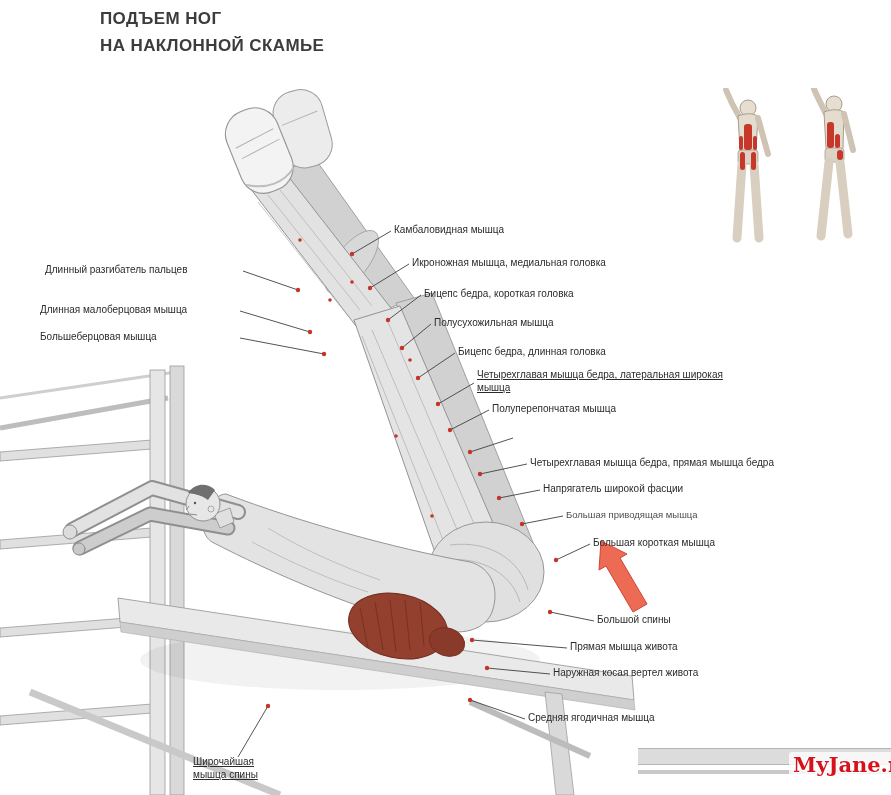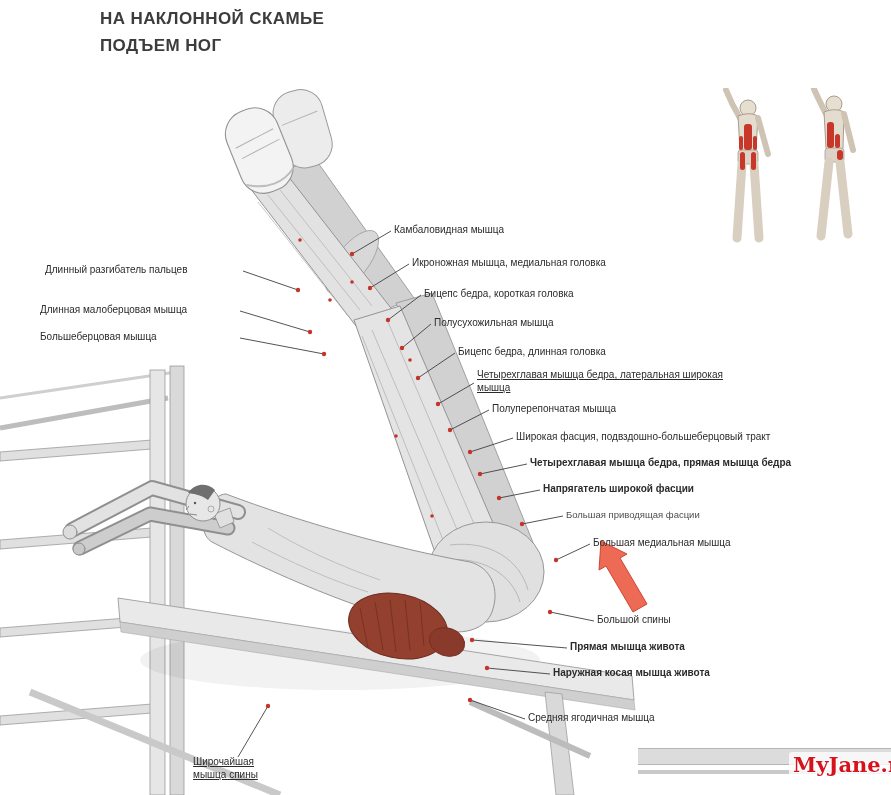--- a/index.html
+++ b/index.html
@@ -8,43 +8,43 @@
   .page { position:absolute; inset:0; width:891px; height:795px; }
 
   .title { position:absolute; left:100px; top:5px; font-weight:bold;
     font-size:17px; letter-spacing:.4px; color:#3c3c3c; line-height:1.6; }
 
   .scene, .leaders { position:absolute; left:0; top:0; width:891px; height:795px; }
   .leaders { pointer-events:none; }
 
   .label { position:absolute; font-size:10px; color:#2b2b2b; line-height:1.25;
     white-space:nowrap; }
-  .label.bold { font-weight:bold; }
+  .label.bold { font-weight:normal; }
   .label.small { font-size:9.5px; color:#4e4e4e; }
   .label.wrap { white-space:normal;text-decoration:underline; }
   .label.right { }
 
   .inset { position:absolute; left:700px; top:88px; width:190px; height:200px; }
 
   .bottom-bar { position:absolute; left:638px; top:748px; width:253px; height:17px;
     background:#dcdcdc; border-top:1px solid #b5b5b5; border-bottom:1px solid #b5b5b5; }
 
   .watermark { position:absolute; left:789px; top:752px; font-family:"DejaVu Serif", serif;
     font-weight:bold; font-size:21px; color:#d6121c; background:rgba(255,255,255,.78);
     padding:0 4px 2px 4px; border-radius:3px;
     text-shadow:-1px -1px 0 #fff, 1px -1px 0 #fff, -1px 1px 0 #fff, 1px 1px 0 #fff; }
 </style>
 </head>
 <body>
 
 <div class="page">
 
   <div class="title">
+    <div>ПОДЪЕМ НОГ</div>
     <div>НА НАКЛОННОЙ СКАМЬЕ</div>
-    <div>ПОДЪЕМ НОГ</div>
   </div>
 
   <svg class="scene" viewBox="0 0 891 795">
 
     <g>
       <line x1="0" y1="428" x2="168" y2="398" stroke="#bdbdbd" stroke-width="5"></line>
       <line x1="0" y1="398" x2="176" y2="372" stroke="#cfcfcf" stroke-width="3"></line>
       <polygon points="0,452 152,440 152,449 0,461" fill="#e0e0e0" stroke="#9a9a9a" stroke-width="0.8"></polygon>
       <polygon points="0,540 152,528 152,537 0,549" fill="#e0e0e0" stroke="#9a9a9a" stroke-width="0.8"></polygon>
       <polygon points="0,628 152,616 152,625 0,637" fill="#e0e0e0" stroke="#9a9a9a" stroke-width="0.8"></polygon>
@@ -189,28 +189,27 @@
     </g>
   </svg>
 
   <div class="label" style="left:394px;top:224px">Камбаловидная мышца</div>
   <div class="label" style="left:412px;top:257px">Икроножная мышца, медиальная головка</div>
   <div class="label" style="left:424px;top:288px">Бицепс бедра, короткая головка</div>
   <div class="label" style="left:434px;top:317px">Полусухожильная мышца</div>
   <div class="label" style="left:458px;top:346px">Бицепс бедра, длинная головка</div>
   <div class="label wrap" style="left:477px;top:369px;width:270px">Четырехглавая мышца бедра, латеральная широкая мышца</div>
   <div class="label" style="left:492px;top:403px">Полуперепончатая мышца</div>
-  <div class="label" style="left:516px;top:431px">Широкая фасция, подвздошно-большеберцовый тракт</div>
   <div class="label bold" style="left:530px;top:457px">Четырехглавая мышца бедра, прямая мышца бедра</div>
   <div class="label bold" style="left:543px;top:483px">Напрягатель широкой фасции</div>
-  <div class="label small" style="left:566px;top:509px">Большая приводящая фасции</div>
-  <div class="label" style="left:593px;top:537px">Большая медиальная мышца</div>
+  <div class="label small" style="left:566px;top:509px">Большая приводящая мышца</div>
+  <div class="label" style="left:593px;top:537px">Большая короткая мышца</div>
   <div class="label" style="left:597px;top:614px">Большой спины</div>
   <div class="label bold" style="left:570px;top:641px">Прямая мышца живота</div>
-  <div class="label bold" style="left:553px;top:667px">Наружная косая мышца живота</div>
+  <div class="label bold" style="left:553px;top:667px">Наружная косая вертел живота</div>
   <div class="label" style="left:528px;top:712px">Средняя ягодичная мышца</div>
   <div class="label right" style="left:45px;top:264px;width:195px">Длинный разгибатель пальцев</div>
   <div class="label right" style="left:40px;top:304px;width:198px">Длинная малоберцовая мышца</div>
   <div class="label right" style="left:40px;top:331px;width:198px">Большеберцовая мышца</div>
   <div class="label wrap" style="left:193px;top:756px;width:82px">Широчайшая мышца спины</div>
 
   <svg class="inset" viewBox="0 0 190 200">
 
     <g>
       <path d="M40,30 C34,20 30,12 26,2" stroke="#cfc4b4" stroke-width="6" stroke-linecap="round" fill="none"></path>

